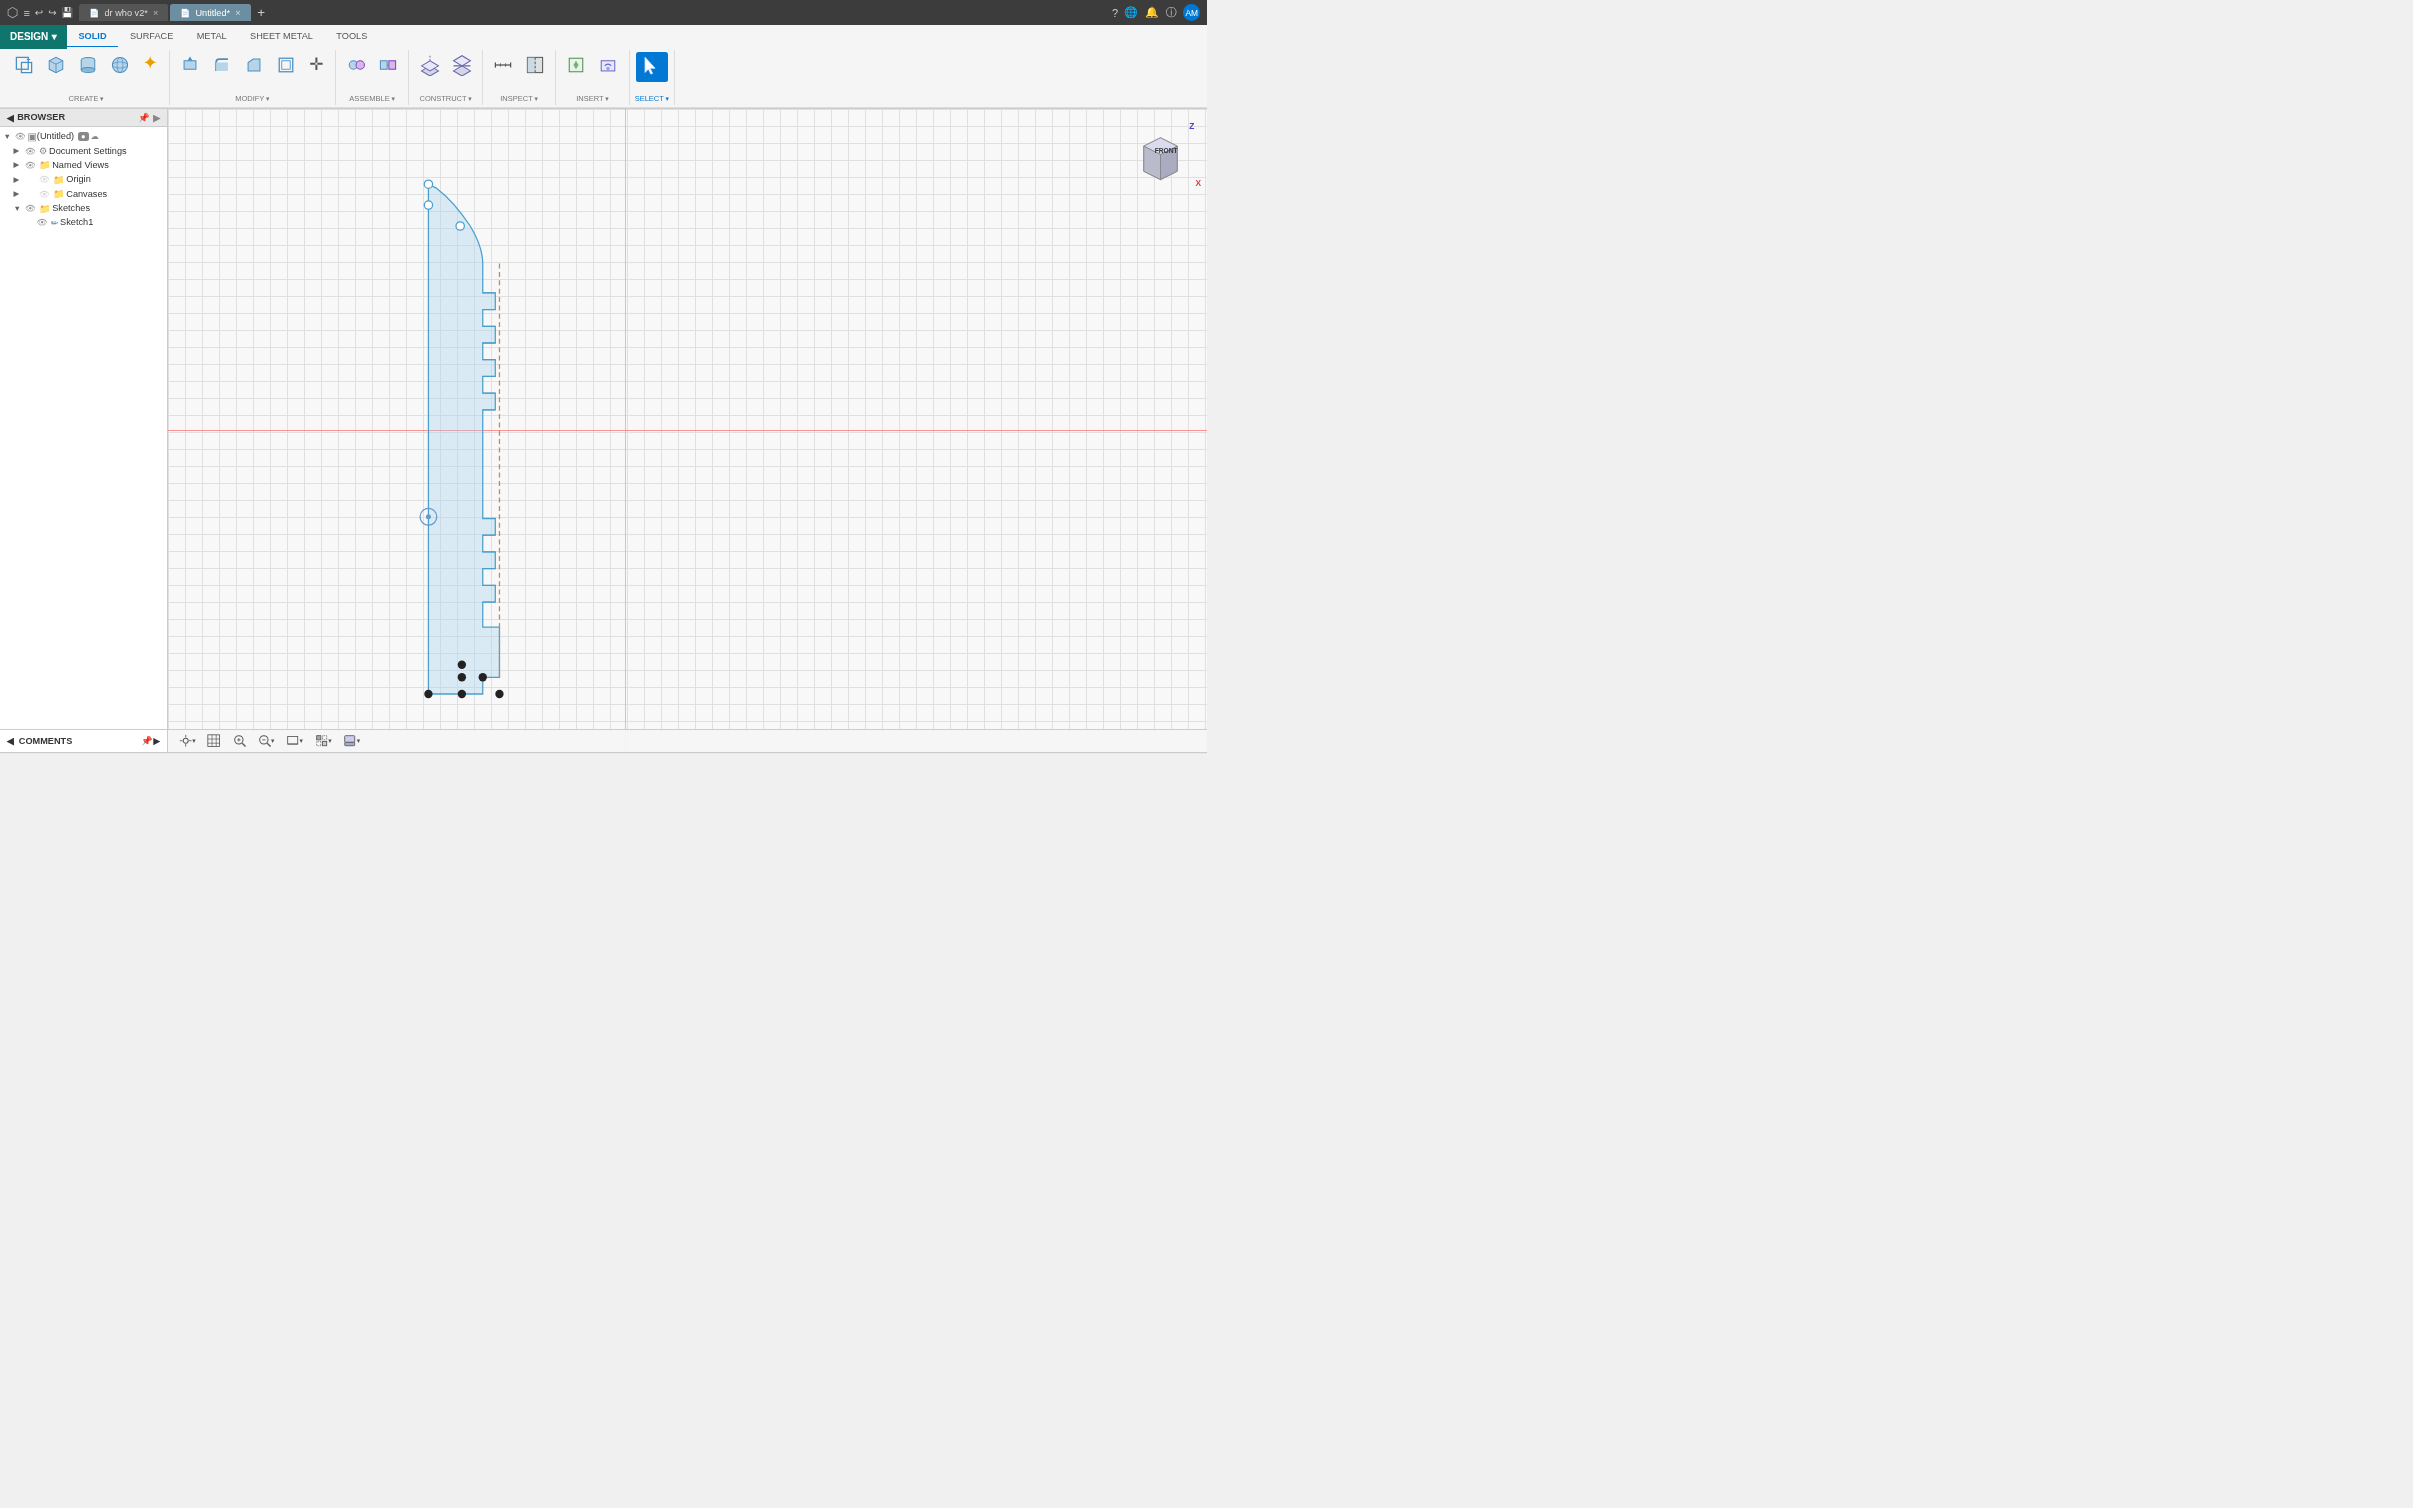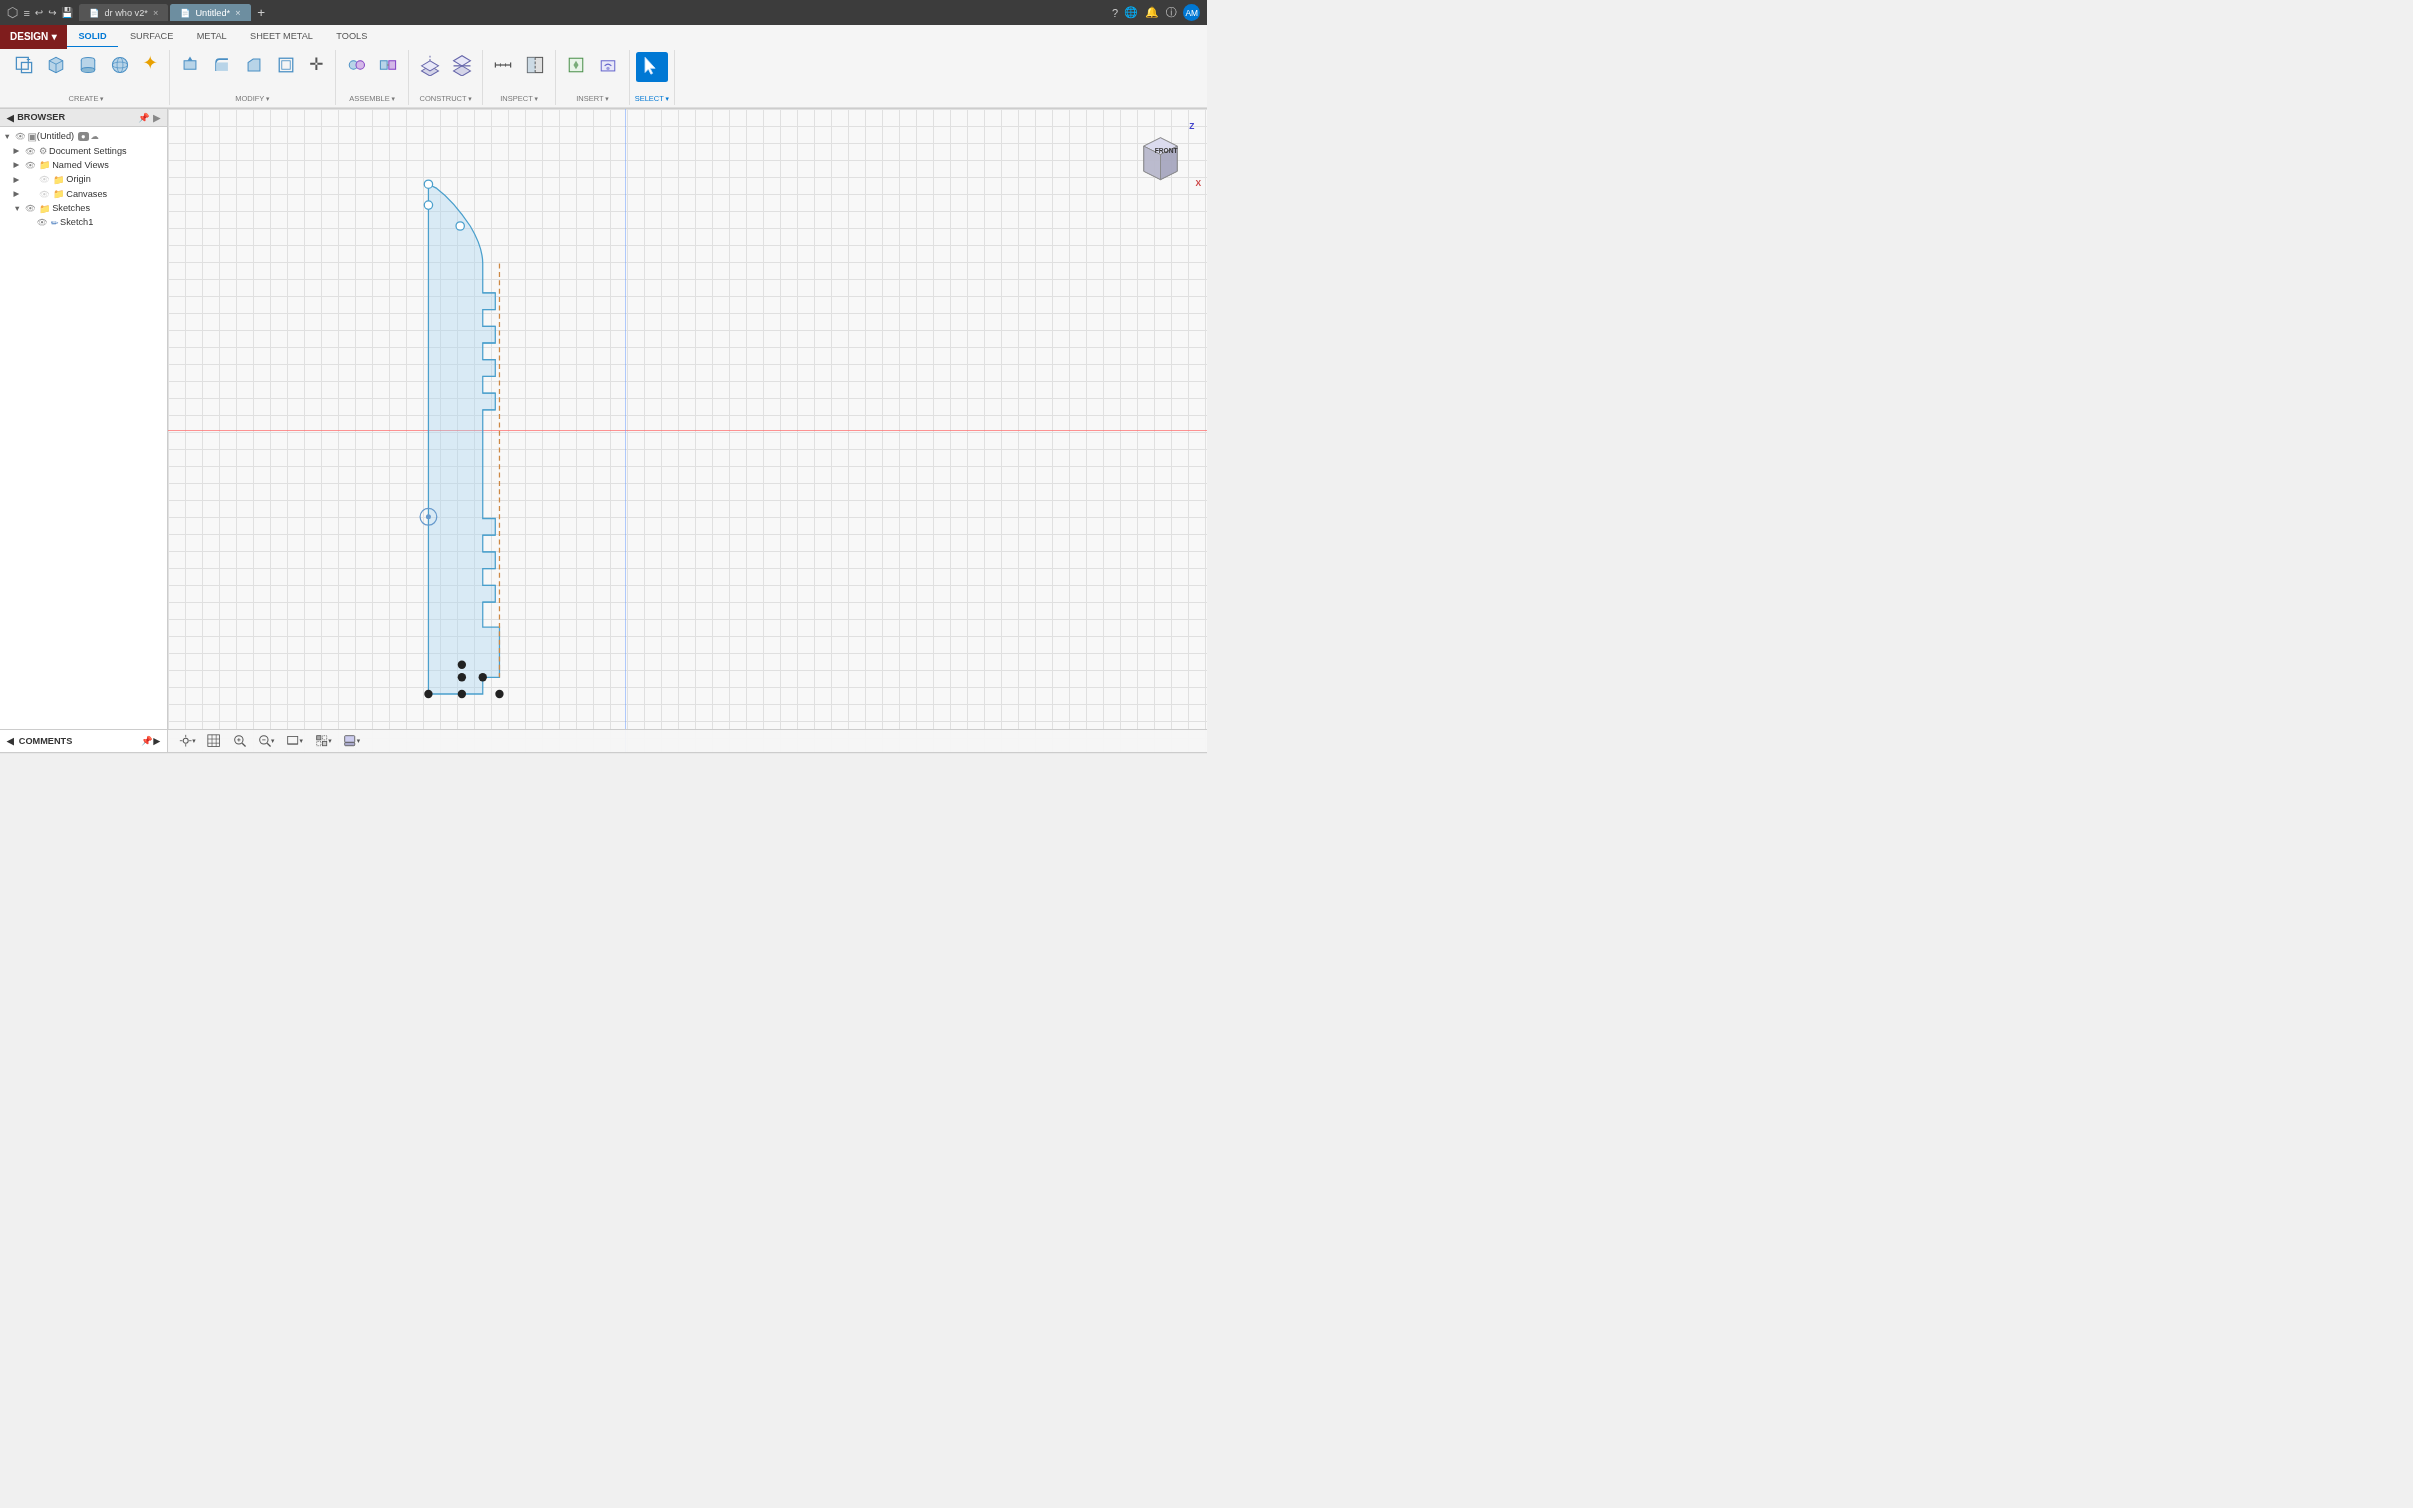--- a/index.html
+++ b/index.html
@@ -10,21 +10,21 @@
     #titlebar .title-tabs { display: flex; gap: 1.7px; flex: 1; align-items: center; }
     .title-tab { background: #555; color: #ddd; padding: 3.4px 10px; border-radius: 2.5px 2.5px 0 0; font-size: 9.2px; cursor: pointer; display: flex; align-items: center; gap: 5px; }
     .title-tab.active { background: #6d8ea0; color: #fff; }
     .title-tab .close-x { opacity: 0.7; }
     #titlebar .right-icons { display: flex; gap: 6.7px; align-items: center; color: #ccc; font-size: 11px; }
     .user-badge { background: #0078d4; color: #fff; border-radius: 50%; width: 17px; height: 17px; display: flex; align-items: center; justify-content: center; font-size: 8.4px; font-weight: normal; }
 
     
     #toolbar { background: #f5f5f5; border-bottom: 0.8px solid #ccc; display: flex; flex-direction: column; }
     #toolbar-top { display: flex; align-items: center; gap: 0; padding: 0; }
-    .design-btn { background: #7f1d1d; color: #fff; padding: 5px 10px; font-size: 10px; font-weight: bold; cursor: pointer; display: flex; align-items: center; gap: 3.4px; height: 23.5px; }
+    .design-btn { background: #0f766e; color: #fff; padding: 5px 10px; font-size: 10px; font-weight: bold; cursor: pointer; display: flex; align-items: center; gap: 3.4px; height: 23.5px; }
     .tabs-row { display: flex; align-items: center; }
     .toolbar-tab { padding: 5px 11.7px; font-size: 9.2px; cursor: pointer; border-bottom: 1.7px solid transparent; color: #555; font-weight: 500; }
     .toolbar-tab.active { border-bottom: 1.7px solid #0078d4; color: #0078d4; font-weight: bold; }
     #toolbar-actions { display: flex; align-items: stretch; padding: 1.7px 3.4px; gap: 0; background: #f5f5f5; border-bottom: 0.8px solid #ddd; height: 59px; }
     .toolbar-group { display: flex; flex-direction: column; align-items: center; border-right: 0.8px solid #ddd; padding: 1.7px 5px; position: relative; }
     .toolbar-group-items { display: flex; align-items: flex-start; gap: 1.7px; flex: 1; }
     .toolbar-group-label { font-size: 7.5px; color: #777; margin-top: 11px; text-transform: uppercase; display: flex; align-items: center; gap: 1.7px; cursor: pointer; }
     .toolbar-btn { display: flex; flex-direction: column; align-items: center; justify-content: center; padding: 2.5px 4.2px; cursor: pointer; border-radius: 2.5px; min-width: 27px; }
     .toolbar-btn .icon { font-size: 17px; line-height: 1; }
     .toolbar-btn-active { background: #0078d4; color: #fff; border-radius: 2.5px; }

